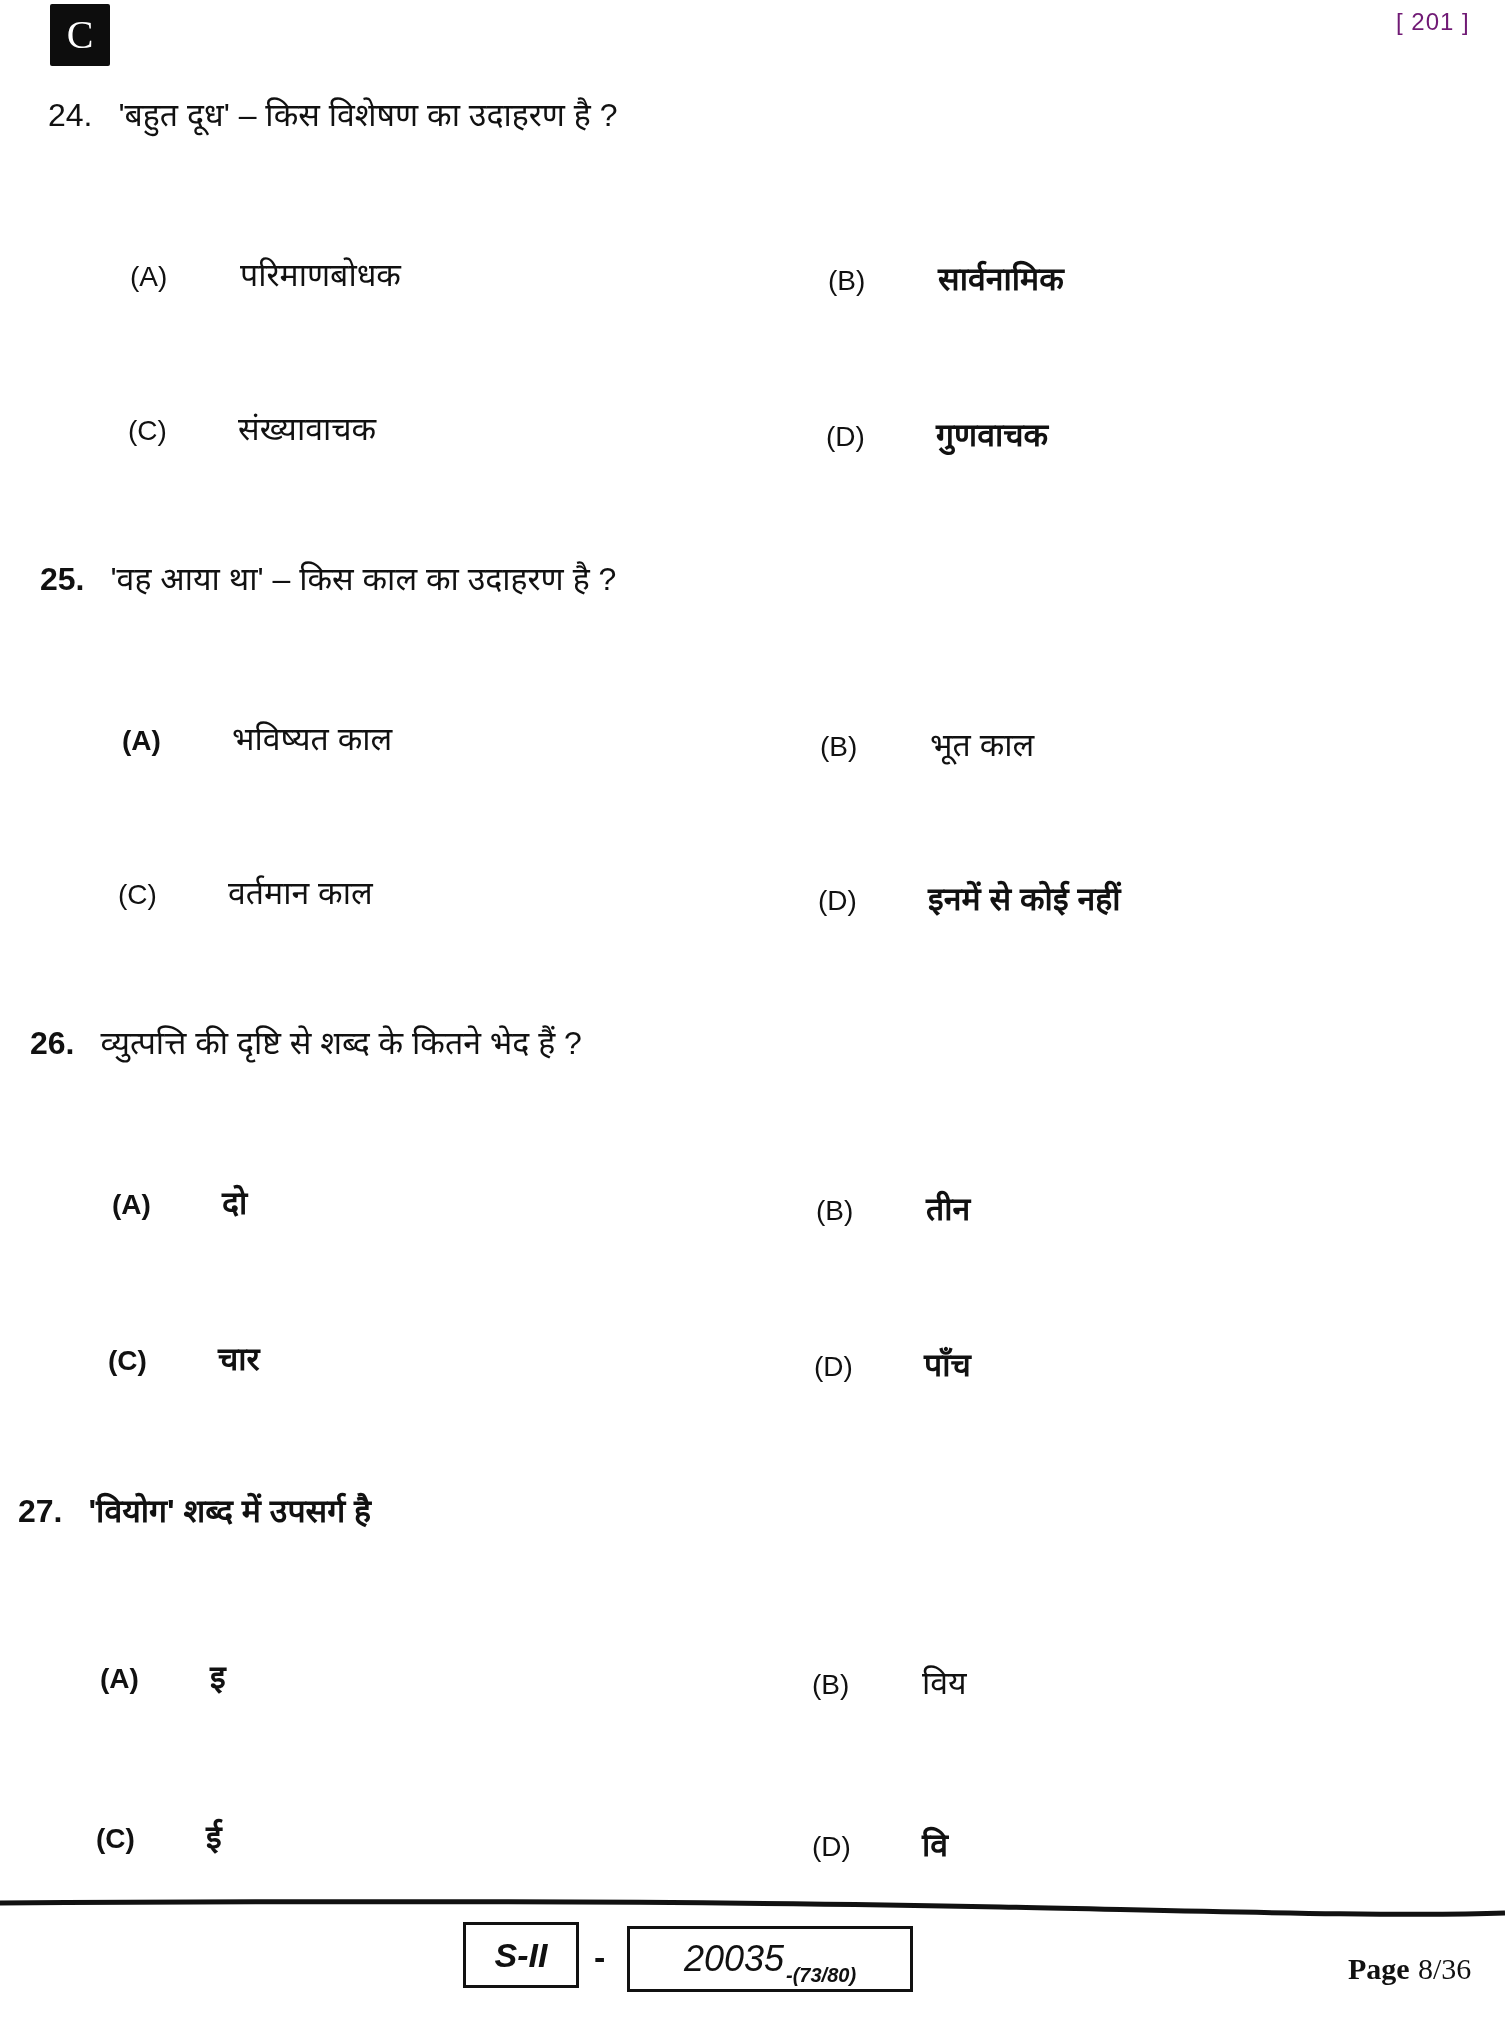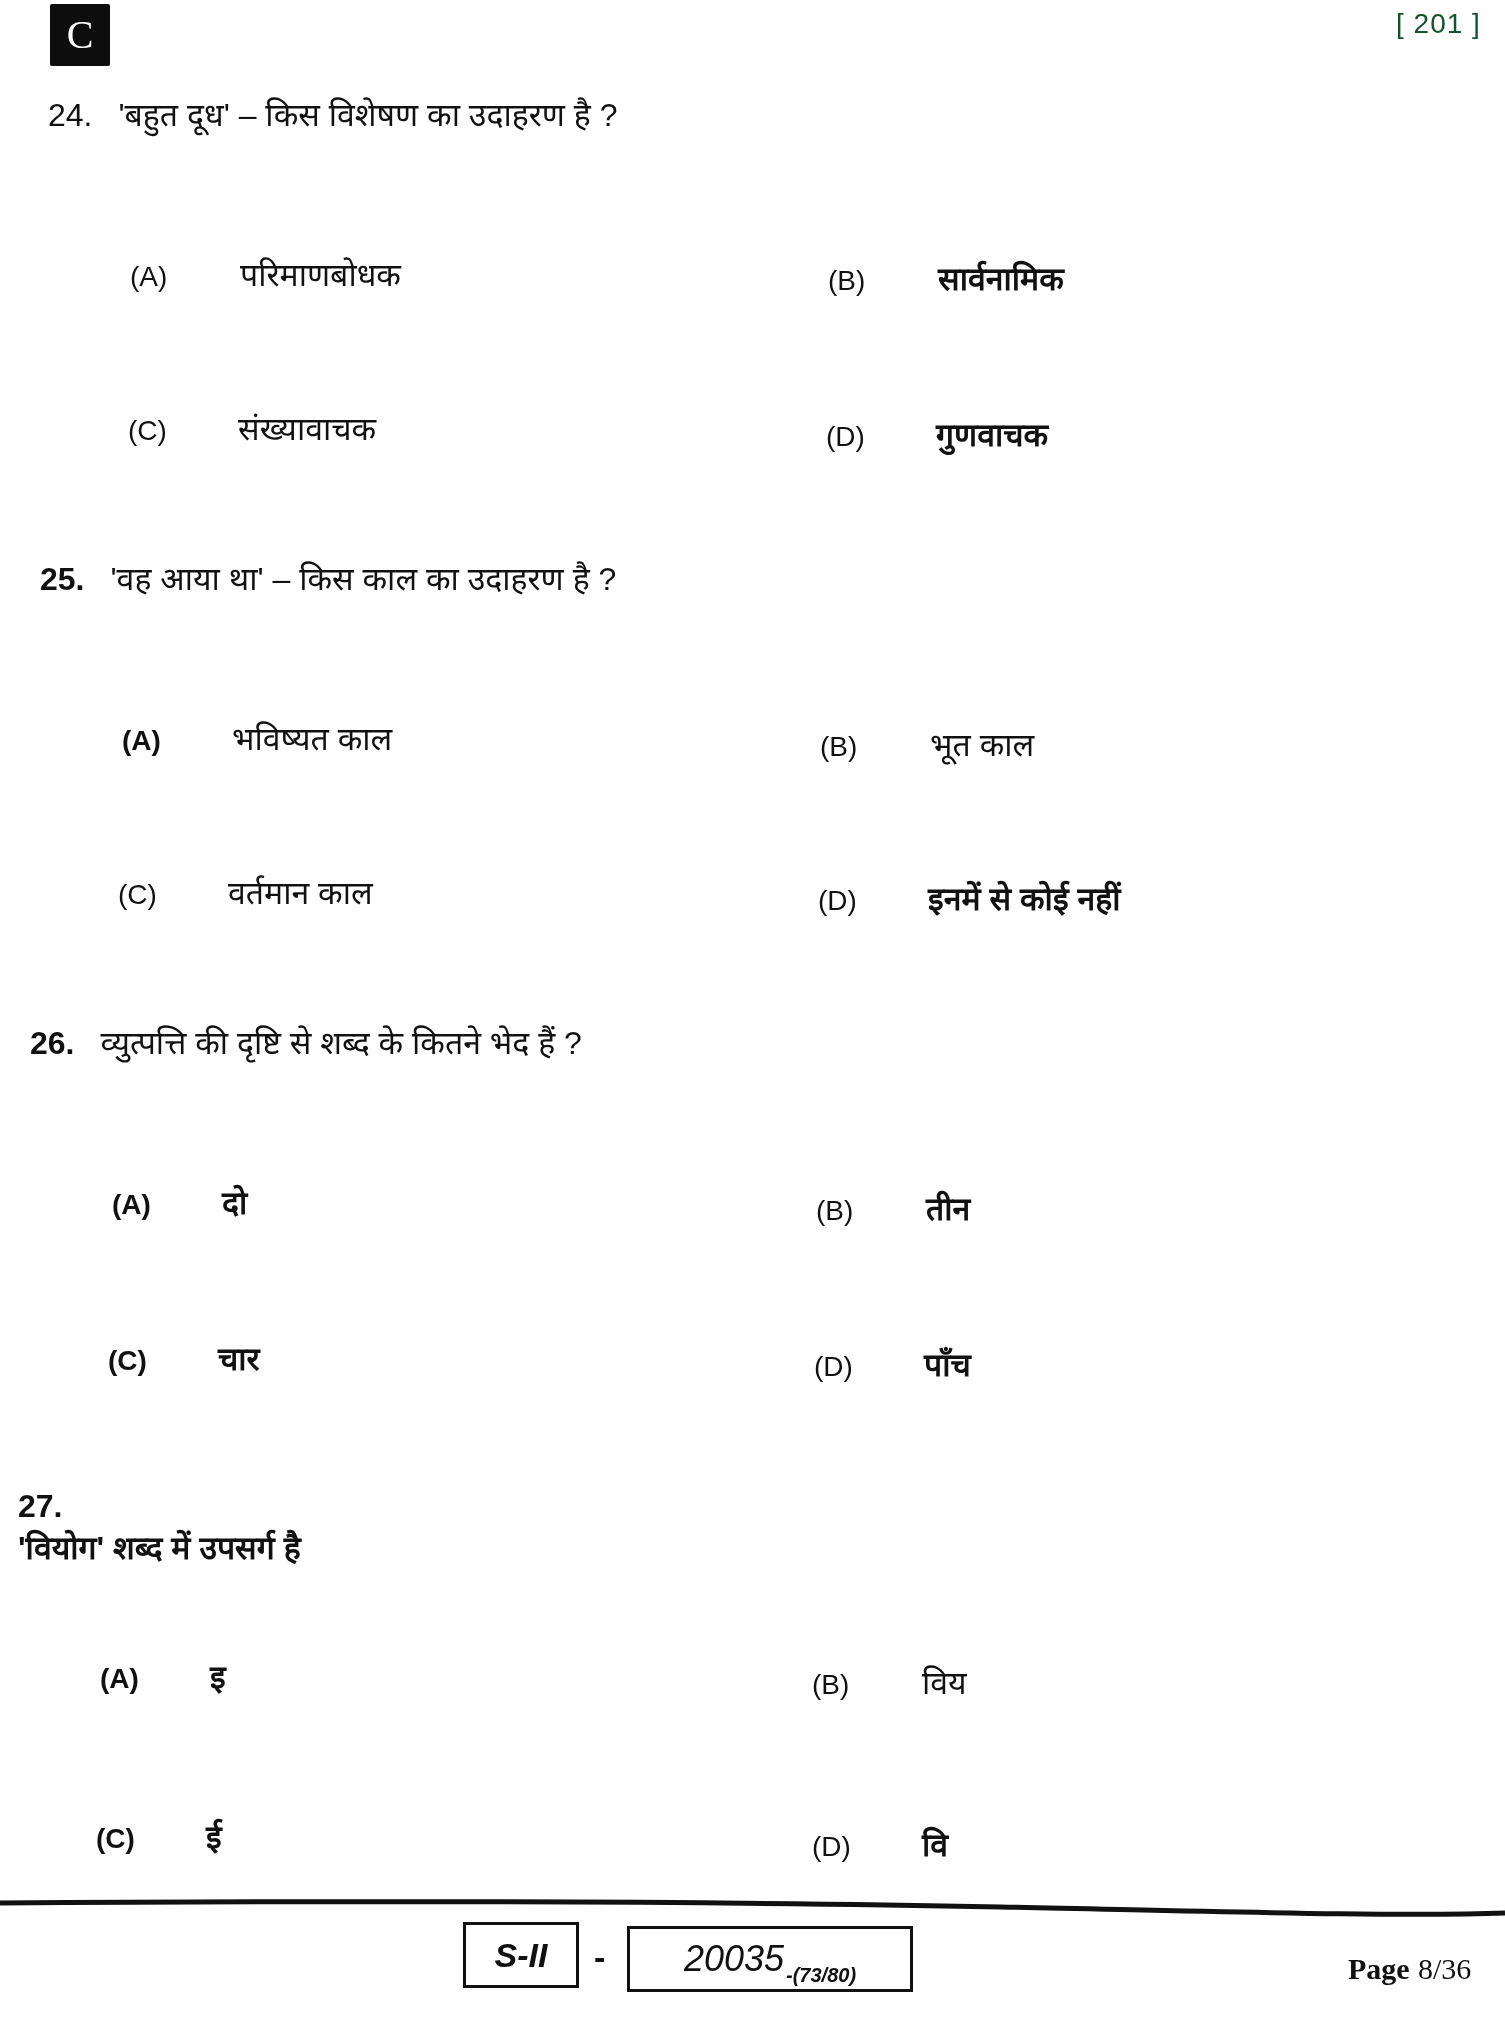--- a/index.html
+++ b/index.html
@@ -26,23 +26,23 @@
       font-family: "Liberation Serif", serif;
       font-size: 40px;
       line-height: 62px;
       text-align: center;
       border-radius: 2px;
     }
     .page-code-top {
       position: absolute;
       left: 1396px;
       top: 8px;
-      font-size: 28px;
+      font-size: 24px;
       letter-spacing: 1px;
-      color: #14532d;
+      color: #701a75;
     }
     .question {
       position: absolute;
       font-size: 32px;
       white-space: nowrap;
       display: flex;
       align-items: baseline;
     }
     .q-num {
       font-weight: bold;
@@ -176,21 +176,21 @@
 </div>
 <div class="option" style="left:108px; top:1336px;">
   <span class="opt-label bold">(C)</span>
   <span class="opt-text" style="font-weight:bold;">चार</span>
 </div>
 <div class="option" style="left:814px; top:1342px;">
   <span class="opt-label">(D)</span>
   <span class="opt-text" style="font-weight:bold;">पाँच</span>
 </div>
 
-<div class="question" style="left:18px; top:1488px;flex-direction:column;">
+<div class="question" style="left:18px; top:1488px;">
   <span class="q-num">27.</span>
   <span class="q-text" style="font-weight:bold;">'वियोग' शब्द में उपसर्ग है</span>
 </div>
 <div class="option" style="left:100px; top:1654px;">
   <span class="opt-label bold">(A)</span>
   <span class="opt-text" style="font-weight:bold;">इ</span>
 </div>
 <div class="option" style="left:812px; top:1660px;">
   <span class="opt-label">(B)</span>
   <span class="opt-text">विय</span>

